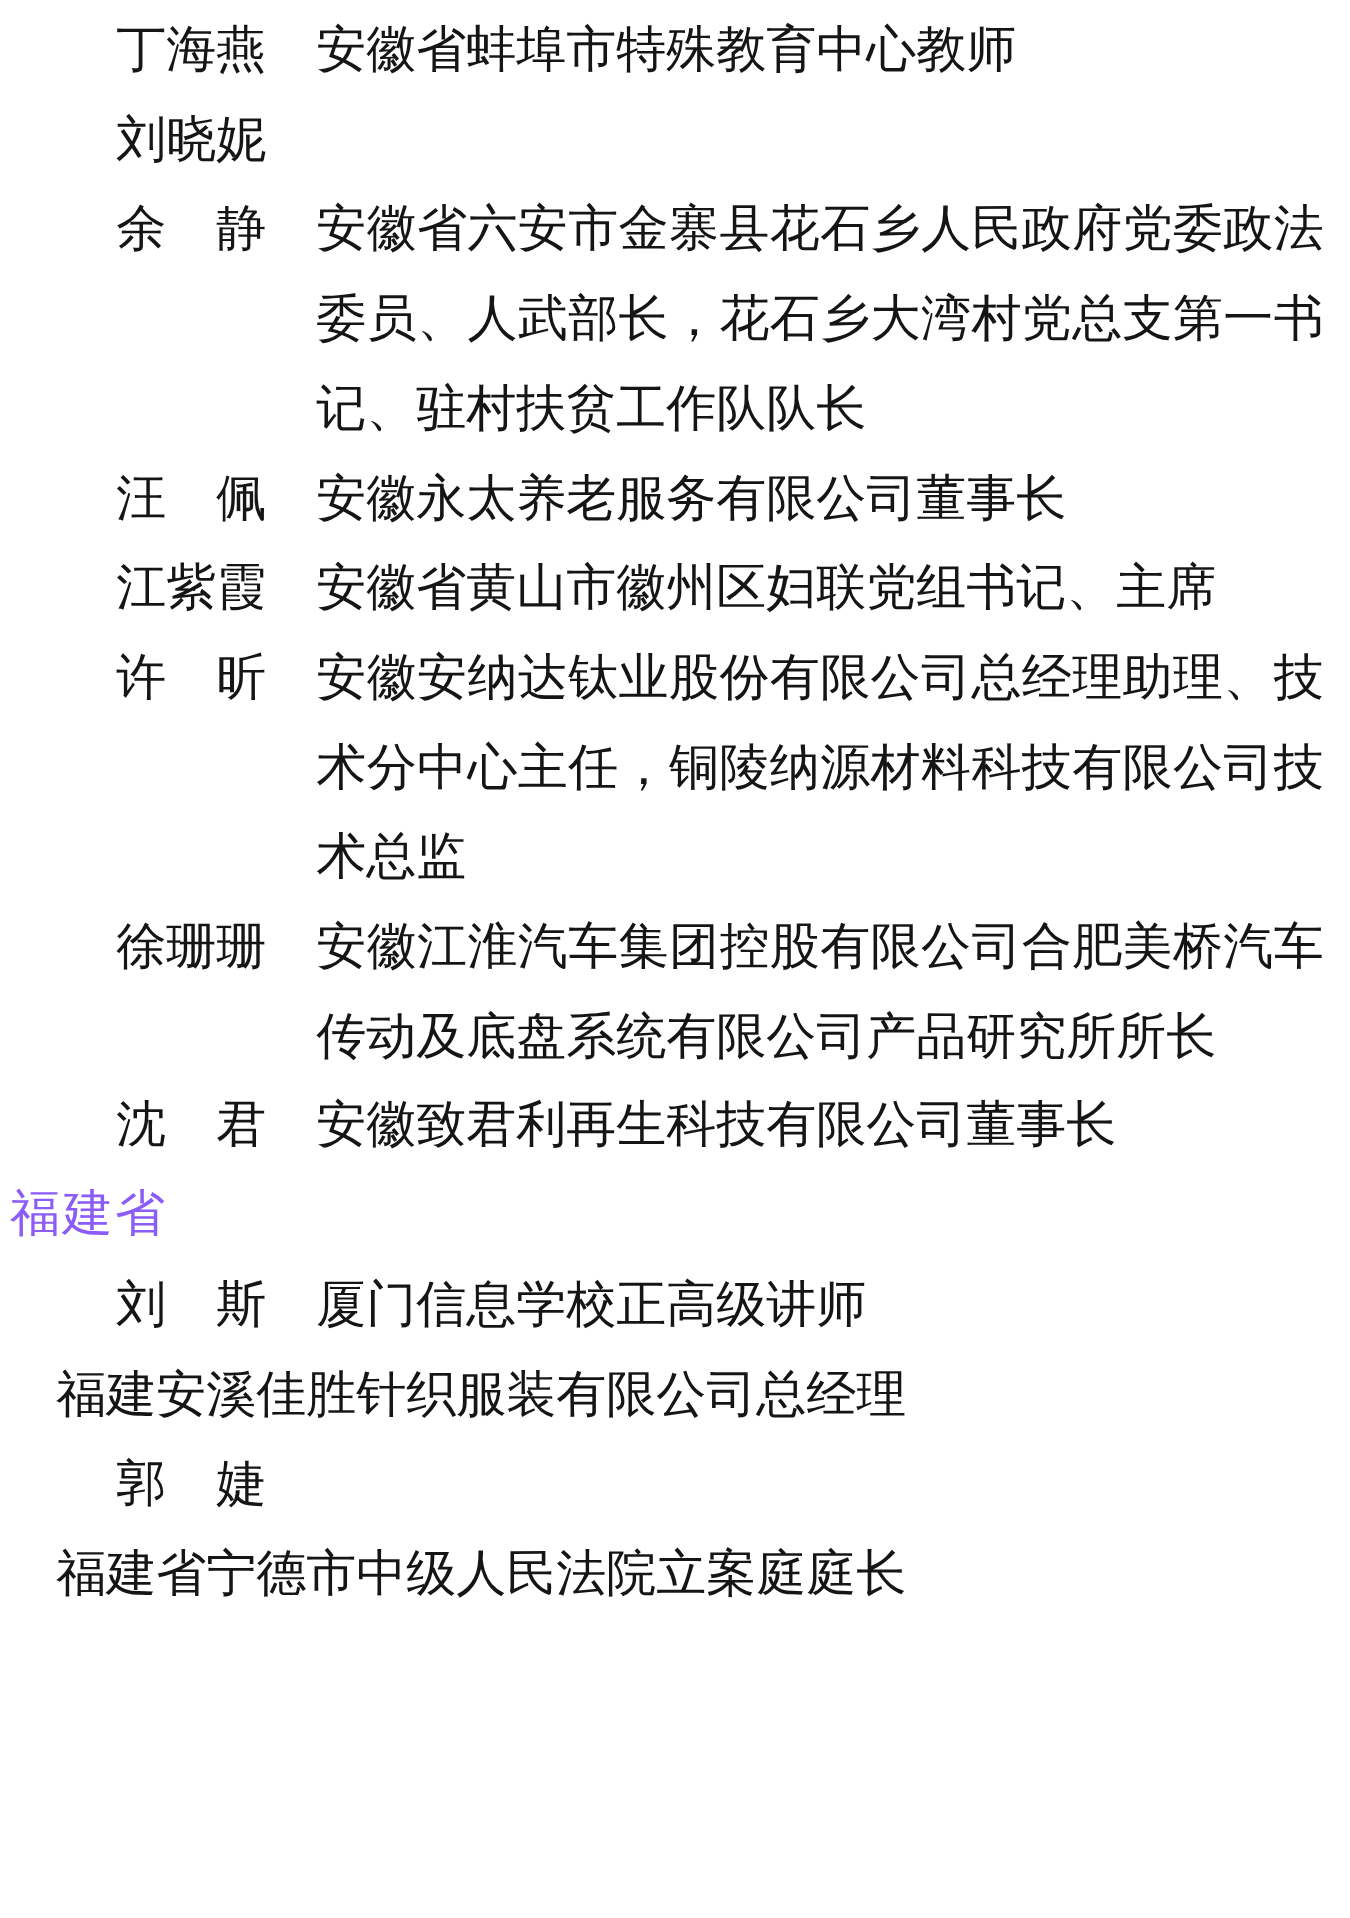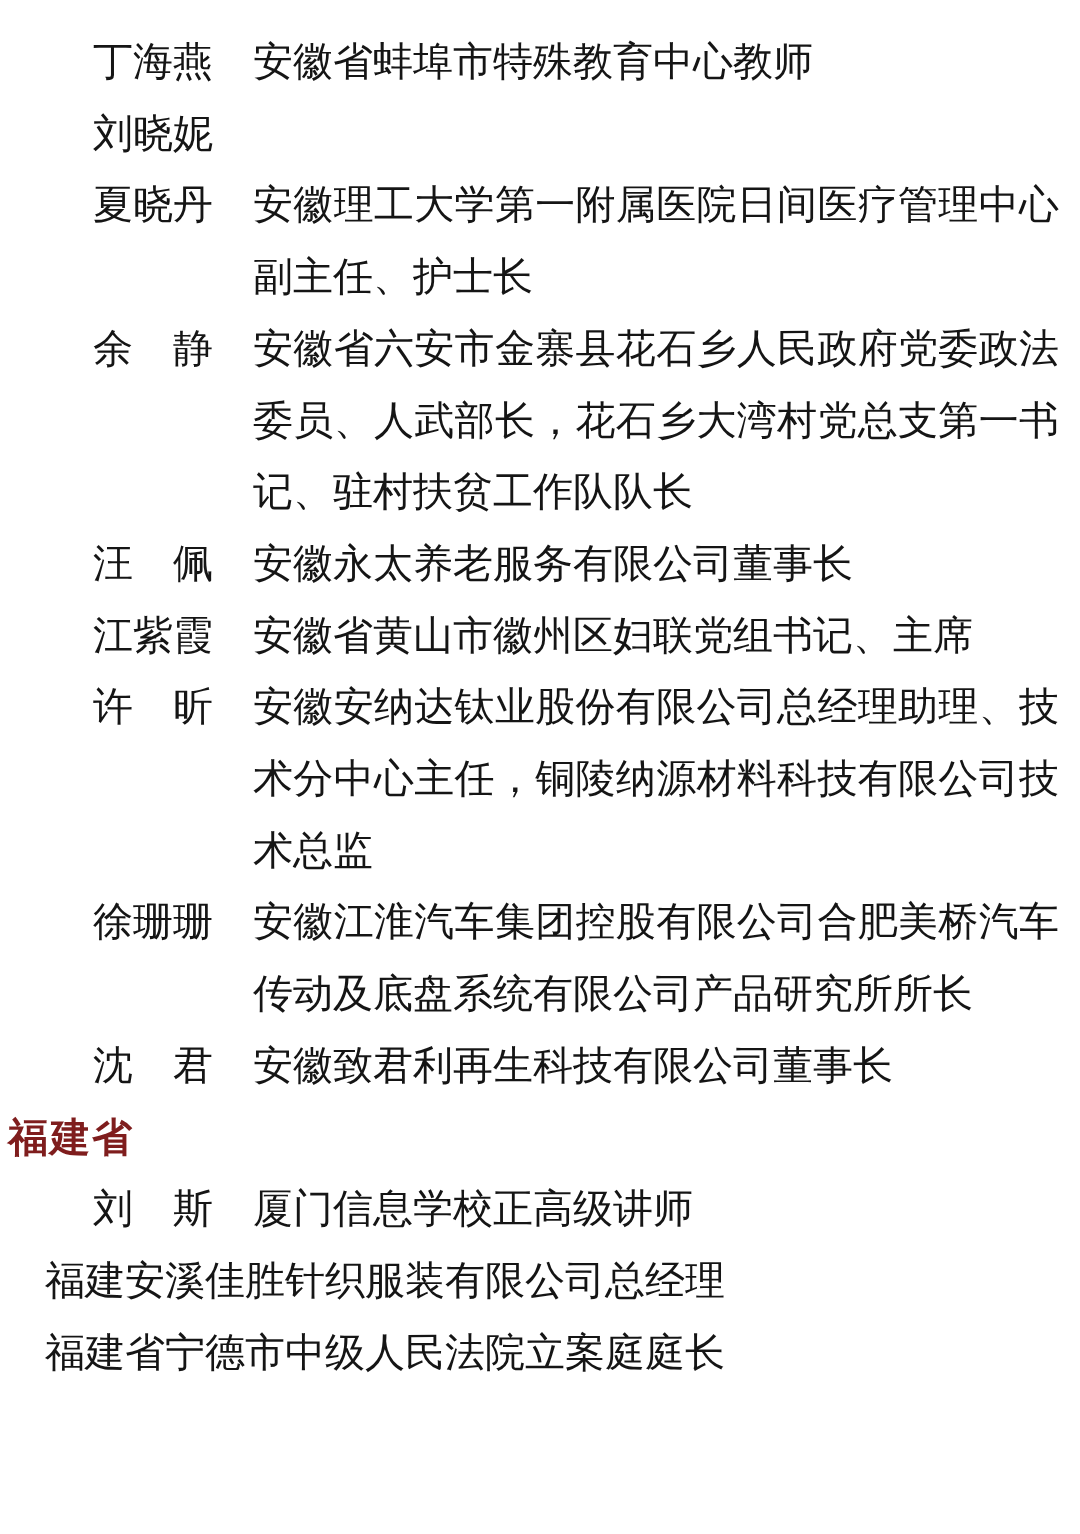--- a/index.html
+++ b/index.html
@@ -9,31 +9,31 @@
   body {
     width: 1080px;
     height: 1534px;
     background: #ffffff;
     overflow: hidden;
   }
   .doc {
     box-sizing: border-box;
     width: 1080px;
     height: 1534px;
-    padding-top: 26px;
+    padding-top: 4px;
     font-family: "Liberation Serif", "DejaVu Serif", serif;
     font-size: 40px;
     line-height: 71.7px;
     color: #151515;
   }
   .section-header {
     margin-left: 8px;
     font-family: "Liberation Sans", "DejaVu Sans", sans-serif;
-    font-weight: 700;
-    color: #7f1d1d;
+    font-weight: 400;
+    color: #8b5cf6;
     letter-spacing: 2px;
   }
   .entry {
     display: flex;
     align-items: flex-start;
   }
   .entry-name {
     flex: 0 0 115px;
     width: 115px;
     margin-left: 93px;
@@ -51,24 +51,20 @@
 <body>
 
 <div class="doc">
   <div id="content">
       <div class="entry">
         <span class="entry-name">丁海燕</span>
         <span class="entry-role">安徽省蚌埠市特殊教育中心教师</span>
       </div>
       <div class="entry">
         <span class="entry-name">刘晓妮</span>
-      </div>
-      <div class="entry">
-        <span class="entry-name">夏晓丹</span>
-        <span class="entry-role">安徽理工大学第一附属医院日间医疗管理中心副主任、护士长</span>
       </div>
       <div class="entry">
         <span class="entry-name">余　静</span>
         <span class="entry-role">安徽省六安市金寨县花石乡人民政府党委政法委员、人武部长，花石乡大湾村党总支第一书记、驻村扶贫工作队队长</span>
       </div>
       <div class="entry">
         <span class="entry-name">汪　佩</span>
         <span class="entry-role">安徽永太养老服务有限公司董事长</span>
       </div>
       <div class="entry">
@@ -89,18 +85,19 @@
       </div>
       <div class="section-header">福建省</div>
       <div class="entry">
         <span class="entry-name">刘　斯</span>
         <span class="entry-role">厦门信息学校正高级讲师</span>
       </div>
       <div class="entry">
         <span class="entry-role">福建安溪佳胜针织服装有限公司总经理</span>
       </div>
       <div class="entry">
+        <span class="entry-name">郭　婕</span>
       </div>
       <div class="entry">
         <span class="entry-role">福建省宁德市中级人民法院立案庭庭长</span>
       </div>
     </div>
 </div>
 
 </body></html>

